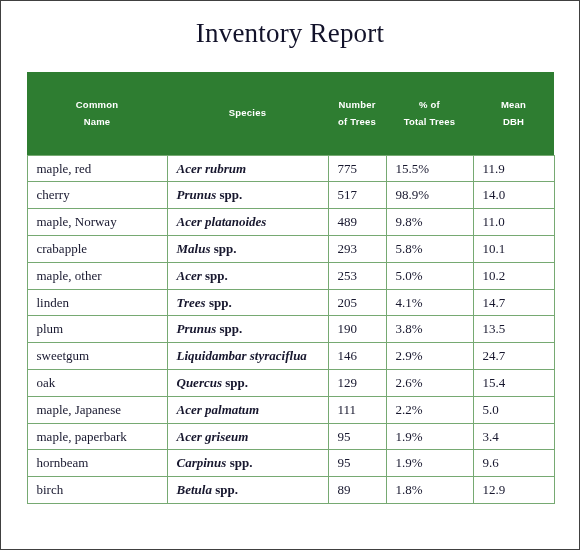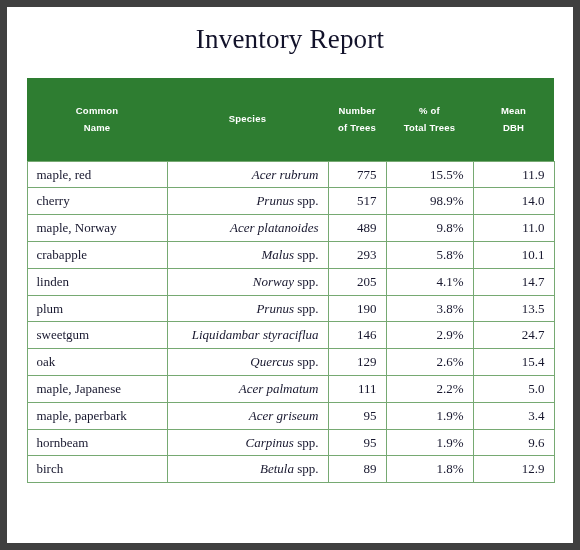--- a/index.html
+++ b/index.html
@@ -13,21 +13,21 @@
     background: #ffffff;
     font-family: "Liberation Serif", serif;
     overflow: hidden;
   }
   #page {
     position: relative;
     box-sizing: border-box;
     width: 580px;
     height: 550px;
     background: #ffffff;
-    border: 7px solid #404040;
+    border: 1px solid #404040;
     padding: 0;
   }
   #page-title {
     text-align: center;
     font-family: "Liberation Serif", serif;
     font-size: 27px;
     font-weight: 400;
     color: #12122a;
     letter-spacing: 0.2px;
     margin: 0;
@@ -69,24 +69,24 @@
     font-size: 13px;
     color: #17172e;
     height: 25.8px;
     padding: 0 9px;
     vertical-align: middle;
     white-space: nowrap;
     overflow: hidden;
   }
 
   td.c-common  { text-align: left;  padding-left: 21px; }
-  td.c-species { text-align: right;  padding-left: 14px; }
+  td.c-species { text-align: left;  padding-left: 14px; font-weight: bold; }
   td.c-num,
   td.c-pct,
-  td.c-dbh     { text-align: right; padding-right: 13px; }
+  td.c-dbh     { text-align: left; padding-right: 13px; }
 
   
   col.w-common  { width: 140px; }
   col.w-species { width: 161px; }
   col.w-num     { width: 58px;  }
   col.w-pct     { width: 87px;  }
   col.w-dbh     { width: 81px;  }
 
   .genus { font-style: italic; }
   .qualifier { font-style: normal; }
@@ -154,22 +154,29 @@
             <td class="c-dbh">11.0</td>
           </tr>
           <tr>
             <td class="c-common">crabapple</td>
             <td class="c-species"><span class="genus">Malus</span><span class="qualifier"> spp.</span></td>
             <td class="c-num">293</td>
             <td class="c-pct">5.8%</td>
             <td class="c-dbh">10.1</td>
           </tr>
           <tr>
+            <td class="c-common">maple, other</td>
+            <td class="c-species"><span class="genus">Acer</span><span class="qualifier"> spp.</span></td>
+            <td class="c-num">253</td>
+            <td class="c-pct">5.0%</td>
+            <td class="c-dbh">10.2</td>
+          </tr>
+          <tr>
             <td class="c-common">linden</td>
-            <td class="c-species"><span class="genus">Norway</span><span class="qualifier"> spp.</span></td>
+            <td class="c-species"><span class="genus">Trees</span><span class="qualifier"> spp.</span></td>
             <td class="c-num">205</td>
             <td class="c-pct">4.1%</td>
             <td class="c-dbh">14.7</td>
           </tr>
           <tr>
             <td class="c-common">plum</td>
             <td class="c-species"><span class="genus">Prunus</span><span class="qualifier"> spp.</span></td>
             <td class="c-num">190</td>
             <td class="c-pct">3.8%</td>
             <td class="c-dbh">13.5</td>

